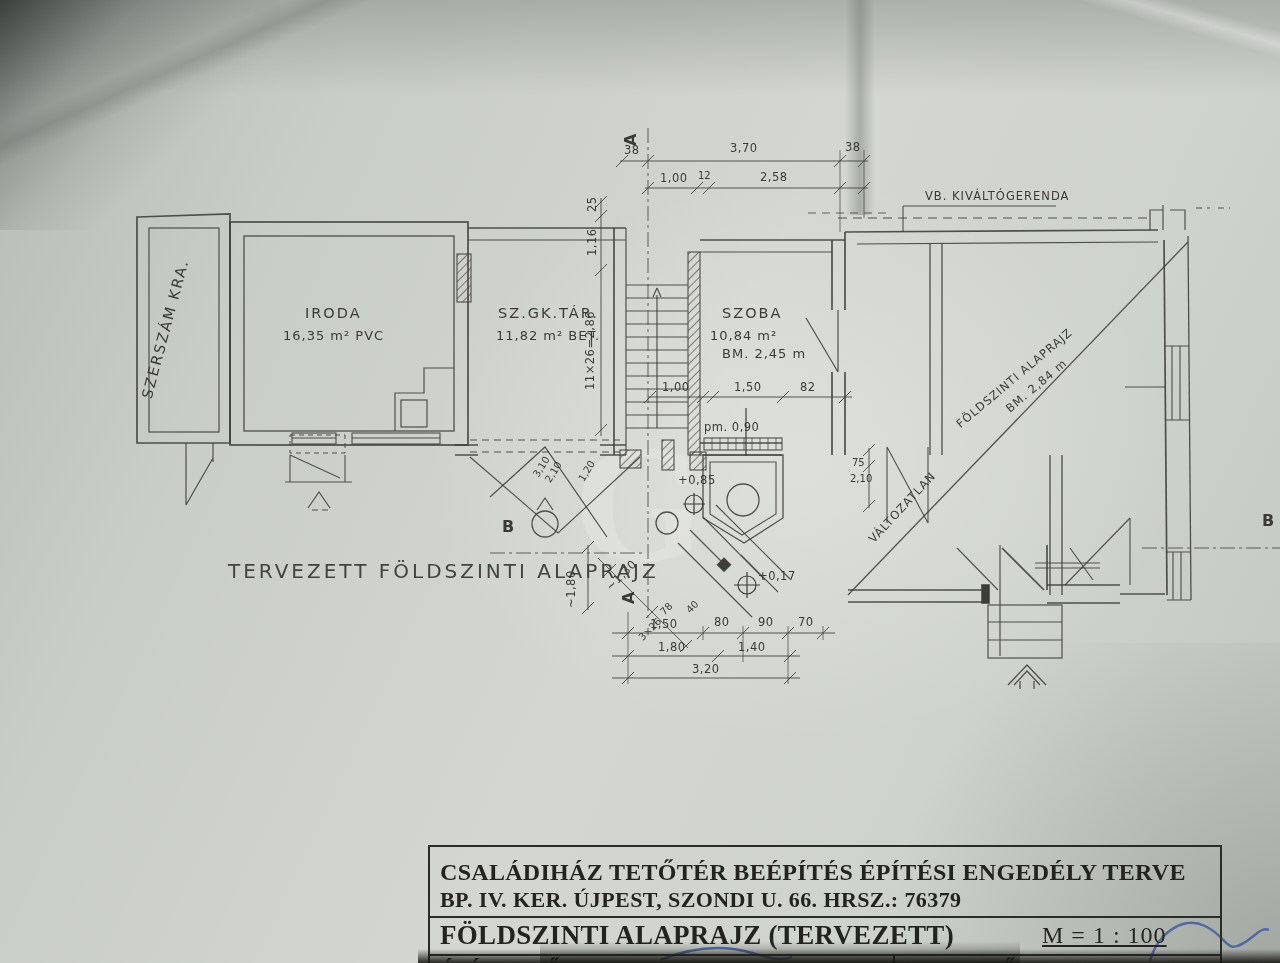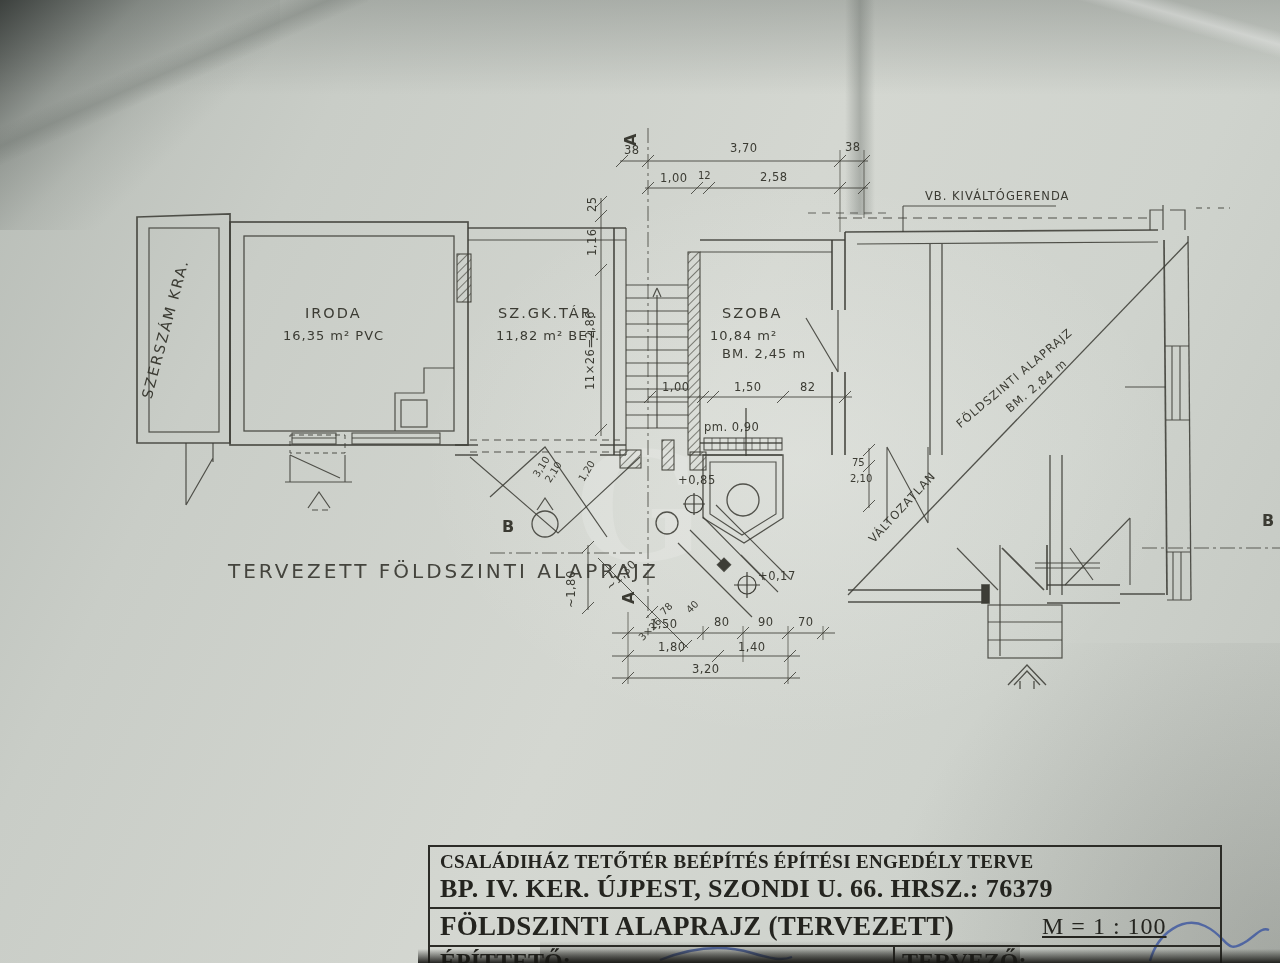--- a/index.html
+++ b/index.html
@@ -32,22 +32,22 @@
   .dim{font-size:11.5px;letter-spacing:.5px;}
   .dimx{font-size:10px;}
   .cap{font-size:20px;letter-spacing:3px;fill:#44443d;}
   .sec{font-size:16px;font-weight:bold;}
   .ann{font-size:11.5px;letter-spacing:1px;}
   .wm{font-size:150px;font-weight:bold;fill:rgba(255,255,255,.16);font-family:"DejaVu Serif",serif;}
   
   .tblock{position:absolute;left:428px;top:845px;width:790px;height:118px;
     border-top:2px solid #2c2c27;border-left:2px solid #2c2c27;border-right:2px solid #2c2c27;
     color:#24241f;font-family:"Liberation Serif","DejaVu Serif",serif;font-weight:bold;}
-  .tb-r1{padding:4px 0 0 10px;font-size:19px;letter-spacing:.3px;white-space:nowrap;}
-  .tb-r2{padding:1px 16px 3px 10px;font-size:26px;letter-spacing:.4px;white-space:nowrap;
+  .tb-r1{padding:12px 0 0 10px;font-size:24px;letter-spacing:.3px;white-space:nowrap;}
+  .tb-r2{padding:1px 16px 3px 10px;font-size:22px;letter-spacing:.4px;white-space:nowrap;
     border-bottom:2px solid #2c2c27;}
   .tb-r3{position:relative;height:36px;border-bottom:2px solid #2c2c27;}
   .tb-r3 .t3{position:absolute;left:10px;top:2px;font-size:27px;letter-spacing:.3px;white-space:nowrap;}
   .tb-r3 .sc{position:absolute;left:612px;top:4px;font-size:24px;font-weight:normal;letter-spacing:1px;text-decoration:underline;}
   .tb-r4{position:relative;height:18px;overflow:hidden;}
   .tb-r4 .c1{position:absolute;left:10px;top:1px;font-size:24px;}
   .tb-r4 .c2{position:absolute;left:472px;top:1px;font-size:24px;}
   .tb-r4 .div{position:absolute;left:463px;top:0;width:2px;height:100%;background:#2c2c27;}
 </style>
 </head>

